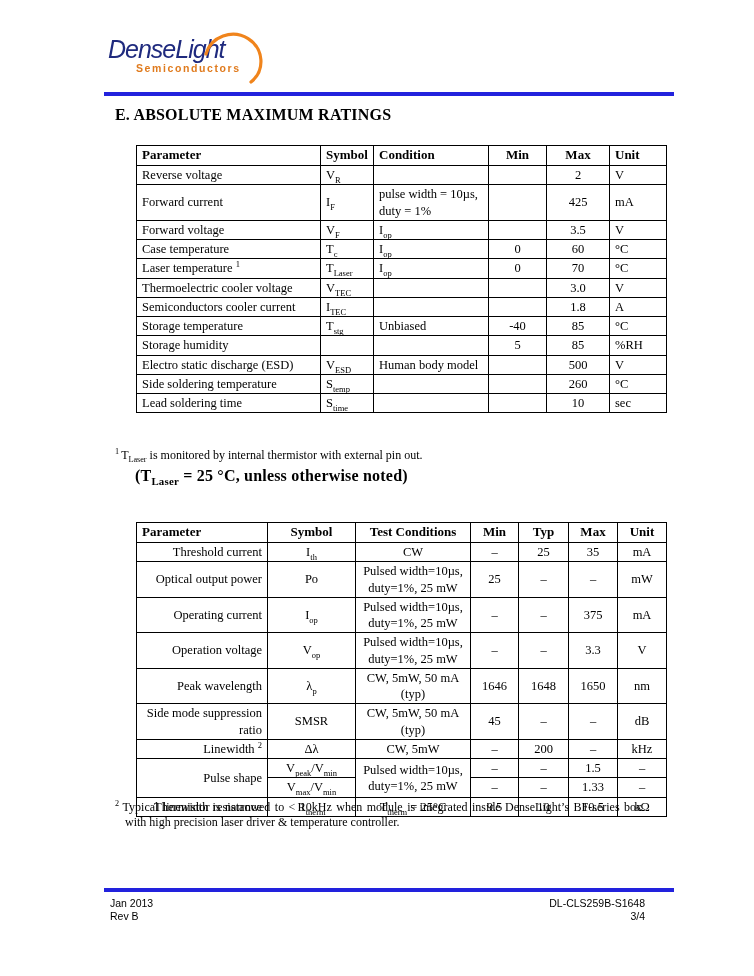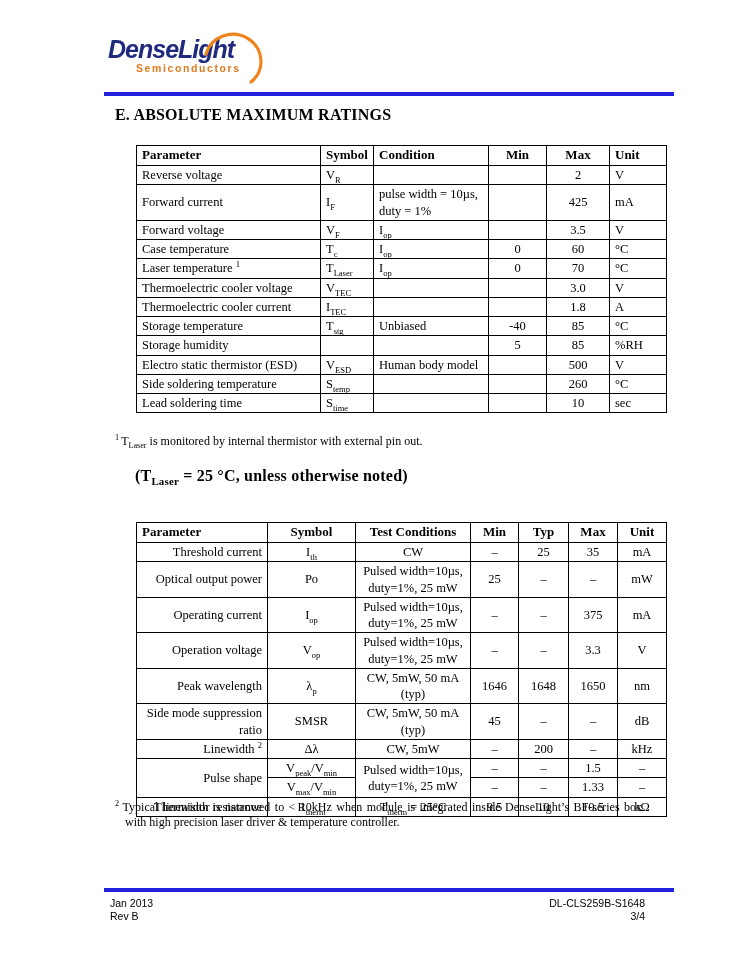--- a/index.html
+++ b/index.html
@@ -17,21 +17,21 @@
     background:var(--paper);
     margin:0 auto;
     font-family:"Liberation Serif", serif;
     color:var(--ink);
     overflow:hidden;
   }
   
   .logo{position:absolute;left:108px;top:36px;width:200px;height:58px;}
   .logo-brand{
     font-family:"Liberation Sans", sans-serif;
-    font-style:italic;font-weight:bold;
+    font-style:italic;font-weight:normal;
     font-size:25px;line-height:26px;letter-spacing:-1px;
     color:var(--navy);
   }
   .logo-tagline{
     font-family:"Liberation Sans", sans-serif;
     font-weight:bold;font-size:10.5px;letter-spacing:1.6px;
     color:var(--orange);
     margin-top:0px;margin-left:2px;padding-left:26px;
   }
   .logo-swoosh{position:absolute;left:96px;top:-8px;width:66px;height:62px;}
@@ -81,21 +81,21 @@
   .t2 td.al{text-align:right;}
   sub{font-size:68%;line-height:0;}
   sup{font-size:68%;line-height:0;}
   
   .footnote{
     position:absolute;left:115px;width:527px;
     font-size:12px;line-height:15px;
     padding-left:10px;text-indent:-10px;
     text-align:justify;
   }
-  .fn1{top:434px;}
+  .fn1{top:448px;}
   .fn2{top:800px;}
   
   .footer{
     position:absolute;left:110px;top:897px;width:535px;
     display:flex;justify-content:space-between;
     font-family:"Liberation Sans", sans-serif;
     font-size:10.5px;line-height:13px;
   }
   .footer .right{text-align:right;}
 </style>
@@ -178,21 +178,21 @@
         </tr>
         <tr>
           <td>Thermoelectric cooler voltage</td>
           <td>V<sub>TEC</sub></td>
           <td>&nbsp;</td>
           <td class="ac">&nbsp;</td>
           <td class="ac">3.0</td>
           <td>V</td>
         </tr>
         <tr>
-          <td>Thermoelectric cooler current</td>
+          <td>Semiconductors cooler current</td>
           <td>I<sub>TEC</sub></td>
           <td>&nbsp;</td>
           <td class="ac">&nbsp;</td>
           <td class="ac">1.8</td>
           <td>A</td>
         </tr>
         <tr>
           <td>Storage temperature</td>
           <td>T<sub>stg</sub></td>
           <td>Unbiased</td>
@@ -202,21 +202,21 @@
         </tr>
         <tr>
           <td>Storage humidity</td>
           <td>&nbsp;</td>
           <td>&nbsp;</td>
           <td class="ac">5</td>
           <td class="ac">85</td>
           <td>%RH</td>
         </tr>
         <tr>
-          <td>Electro static thermistor (ESD)</td>
+          <td>Electro static discharge (ESD)</td>
           <td>V<sub>ESD</sub></td>
           <td>Human body model</td>
           <td class="ac">&nbsp;</td>
           <td class="ac">500</td>
           <td>V</td>
         </tr>
         <tr>
           <td>Side soldering temperature</td>
           <td>S<sub>temp</sub></td>
           <td>&nbsp;</td>

